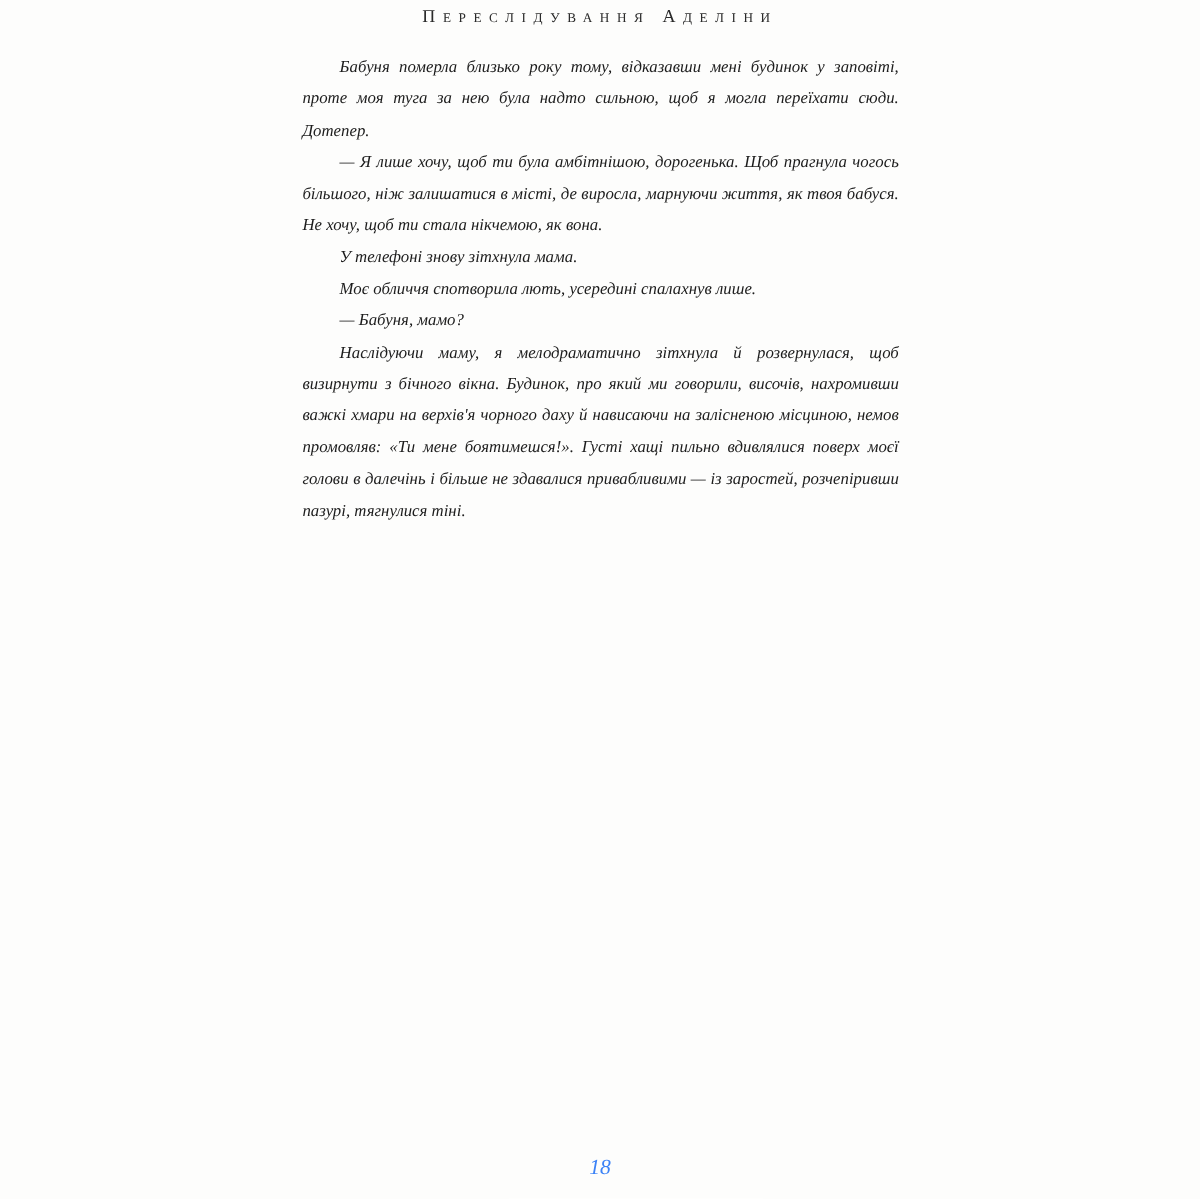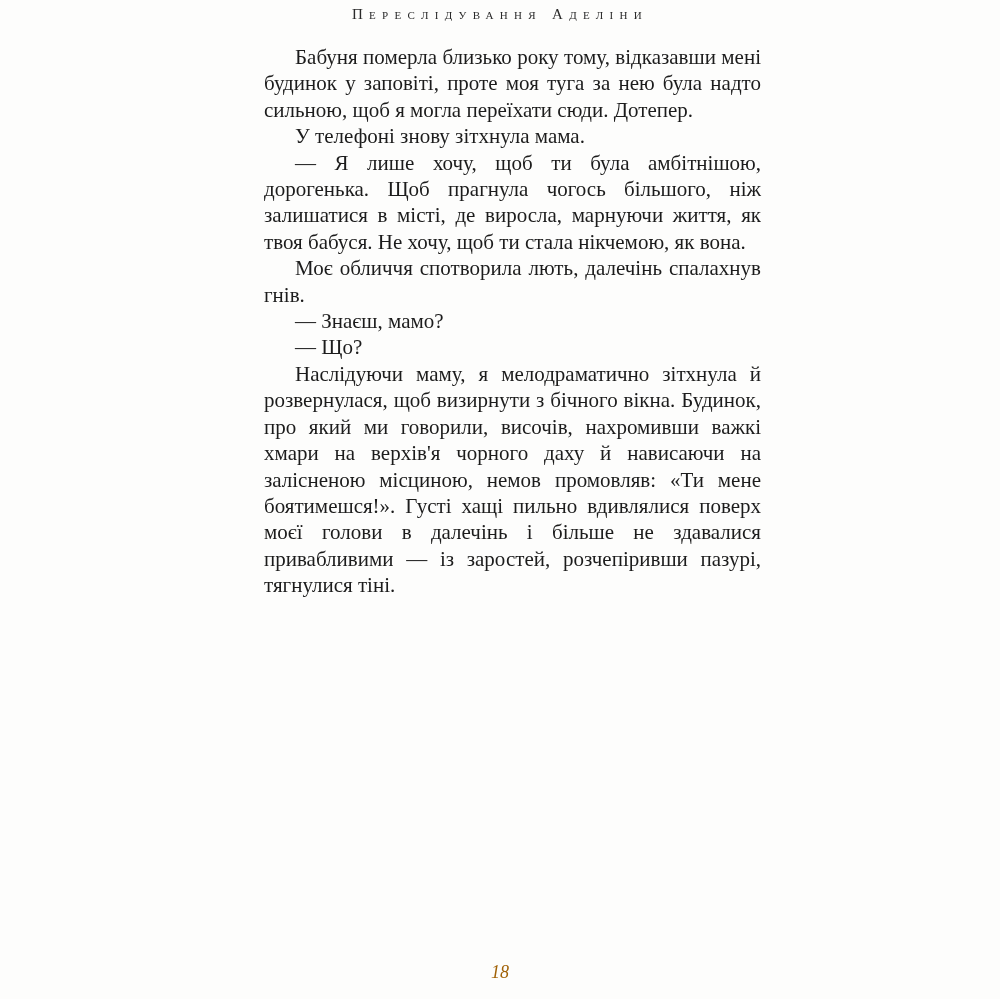--- a/index.html
+++ b/index.html
@@ -23,54 +23,54 @@
     right: 0;
     text-align: center;
     font-size: 15px;
     font-variant: small-caps;
     letter-spacing: 0.42em;
     color: #2a2a2a;
     white-space: nowrap;
   }
   .text-block {
     position: absolute;
-    left: 264px;
+    left: 252px;
     top: 44px;
     width: 497px;
-    font-size: 21px;
+    font-size: 14px;
     line-height: 26.4px;
     text-align: justify;
     hyphens: none;
+    font-style: italic;
   }
   .para {
     margin: 0;
     padding: 0;
     text-indent: 31px;
   }
   .page-number {
     position: absolute;
     left: 0;
     right: 0;
     top: 962px;
     text-align: center;
     font-style: italic;
     font-size: 18px;
-    color: #a16207;
+    color: #3b82f6;
   }
 </style>
 </head>
 <body>
 
 <div class="page">
   <div class="running-header">Переслідування Аделіни</div>
 
   <div class="text-block" id="text-block">
       <p class="para">Бабуня померла близько року тому, відказавши мені будинок у заповіті, проте моя туга за нею була надто сильною, щоб я могла переїхати сюди. Дотепер.</p>
+      <p class="para">— Я лише хочу, щоб ти була амбітнішою, дорогенька. Щоб прагнула чогось більшого, ніж залишатися в місті, де виросла, марнуючи життя, як твоя бабуся. Не хочу, щоб ти стала нікчемою, як вона.</p>
       <p class="para">У телефоні знову зітхнула мама.</p>
-      <p class="para">— Я лише хочу, щоб ти була амбітнішою, дорогенька. Щоб прагнула чогось більшого, ніж залишатися в місті, де виросла, марнуючи життя, як твоя бабуся. Не хочу, щоб ти стала нікчемою, як вона.</p>
-      <p class="para">Моє обличчя спотворила лють, далечінь спалахнув гнів.</p>
-      <p class="para">— Знаєш, мамо?</p>
-      <p class="para">— Що?</p>
+      <p class="para">Моє обличчя спотворила лють, усередині спалахнув лише.</p>
+      <p class="para">— Бабуня, мамо?</p>
       <p class="para">Наслідуючи маму, я мелодраматично зітхнула й розвернулася, щоб визирнути з бічного вікна. Будинок, про який ми говорили, височів, нахромивши важкі хмари на верхів'я чорного даху й нависаючи на залісненою місциною, немов промовляв: «Ти мене боятимешся!». Густі хащі пильно вдивлялися поверх моєї голови в далечінь і більше не здавалися привабливими — із заростей, розчепіривши пазурі, тягнулися тіні.</p>
     </div>
 
   <div class="page-number">18</div>
 </div>
 
 </body></html>

